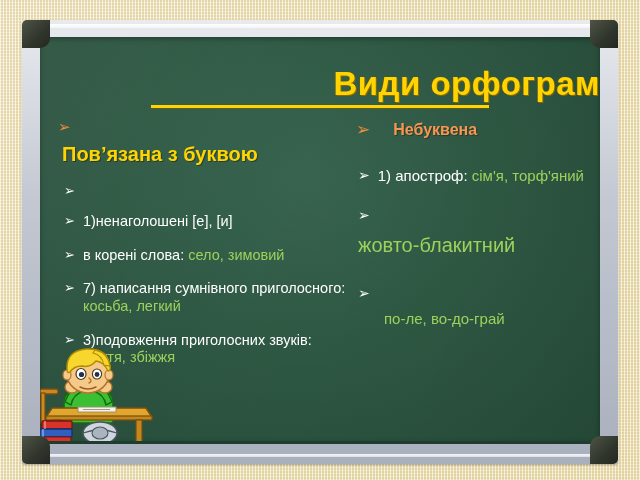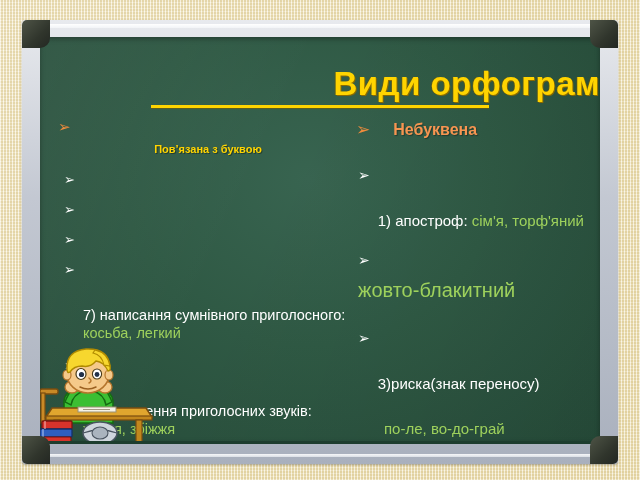--- a/index.html
+++ b/index.html
@@ -140,25 +140,24 @@
     text-shadow: 1px 1px 1px rgba(0,0,0,0.35);
   }
   .head-right {
     margin-top: 2px;
   }
   .head-right .head-orange { margin-left: 18px; font-size: 16px; }
   .head-right .bullet { font-size: 17px; }
 
   .subhead {
     color: #ffd400;
-    font-size: 11px;
+    font-size: 20px;
     font-weight: bold;
     margin: 9px 0 0 4px;
     text-shadow: 1px 1px 0 rgba(0,0,0,0.35);
-    text-align: center;
   }
 
   ul.items {
     list-style: none;
     margin: 0;
     padding: 0;
   }
   ul.items li {
     display: flex;
     align-items: flex-start;
@@ -167,32 +166,32 @@
     font-size: 14.5px;
     line-height: 1.22;
   }
   .col-left ul.items li { margin-top: 16px; margin-left: 6px; }
   .col-left ul.items li:first-child { margin-top: 17px; }
   .col-right ul.items li { margin-top: 22px; margin-left: 2px; font-size: 15px; }
   .col-right ul.items li:first-child { margin-top: 28px; }
 
   ul.items li .bullet { margin-top: 1px; font-size: 13px; }
   .col-right ul.items li .bullet { font-size: 14px; }
-  .txt { display: block; margin-top: 45px; }
+  .txt { display: block; }
   .ex { color: #9ed15c; }
 
   .plain-line {
     color: #9ed15c;
     font-size: 20px;
     margin: 12px 0 0 2px;
   }
   .indent-line {
     color: #9ed15c;
     font-size: 15px;
-    margin: 26px 0 0 28px;
+    margin: 10px 0 0 28px;
   }
 
   
   .boy-scene {
     position: absolute;
     left: -2px;
     bottom: -2px;
     width: 128px;
     height: 98px;
   }
@@ -225,23 +224,25 @@
           <span class="bullet orange">➢</span>
         </div>
         <div class="subhead">Пов’язана з буквою</div>
 
         <ul class="items">
           <li>
             <span class="bullet">➢</span>
           </li>
           <li>
             <span class="bullet">➢</span>
-          </li>
-          <li>
-            <span class="bullet">➢</span>
+            <span class="txt"><span>1)ненаголошені [е], [и]</span><span class="ex"></span></span>
+          </li>
+          <li>
+            <span class="bullet">➢</span>
+            <span class="txt"><span>в корені слова: </span><span class="ex">село, зимовий</span></span>
           </li>
           <li>
             <span class="bullet">➢</span>
             <span class="txt"><span>7) написання сумнівного приголосного: </span><span class="ex">косьба, легкий</span></span>
           </li>
           <li>
             <span class="bullet">➢</span>
             <span class="txt"><span>3)подовження приголосних звуків: </span><span class="ex">життя, збіжжя</span></span>
           </li>
         </ul>
@@ -261,21 +262,20 @@
           <li>
             <span class="bullet">➢</span>
           </li>
         </ul>
 
         <div class="plain-line">жовто-блакитний</div>
 
         <ul class="items">
           <li>
             <span class="bullet">➢</span>
-            <span class="txt"><span>3)риска(знак переносу)</span></span>
           </li>
         </ul>
 
         <div class="indent-line">по-ле, во-до-грай</div>
       </div>
     </div>
 
     <svg class="boy-scene" viewBox="0 0 128 98">
 
       <rect x="2" y="44" width="18" height="5" rx="2" fill="#c98a26" stroke="#7a4d10" stroke-width="1.4"></rect>

